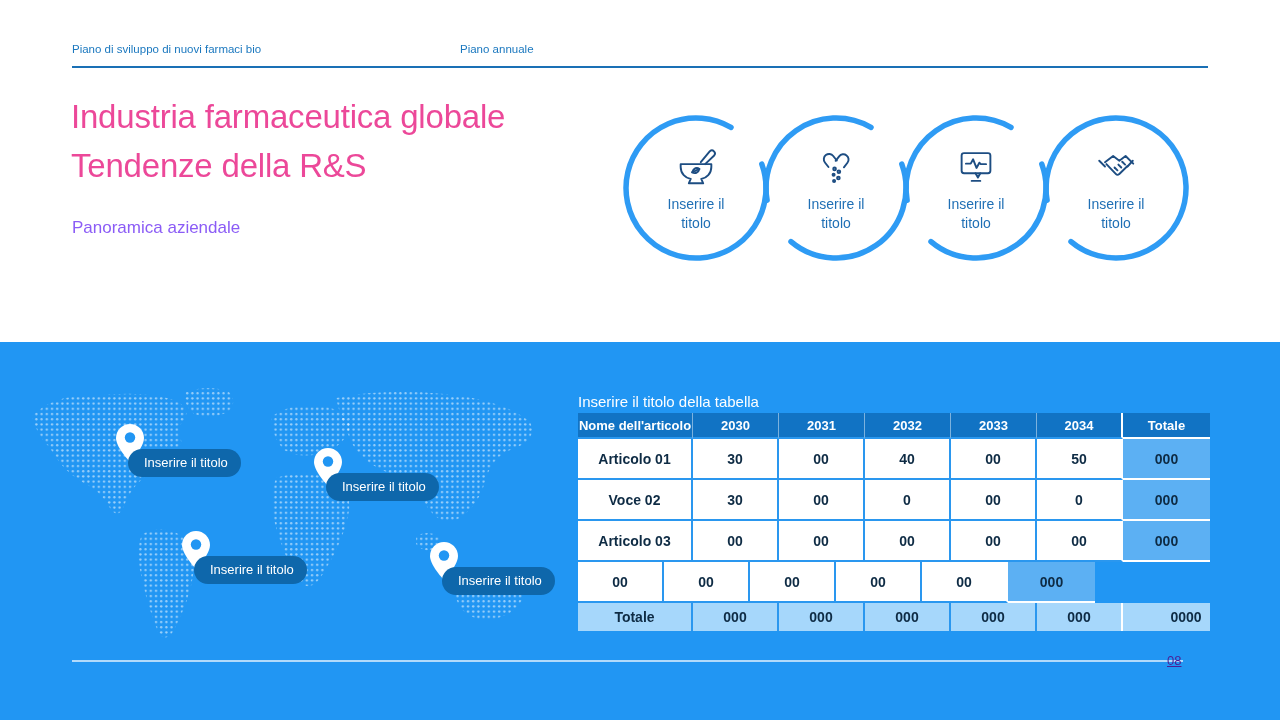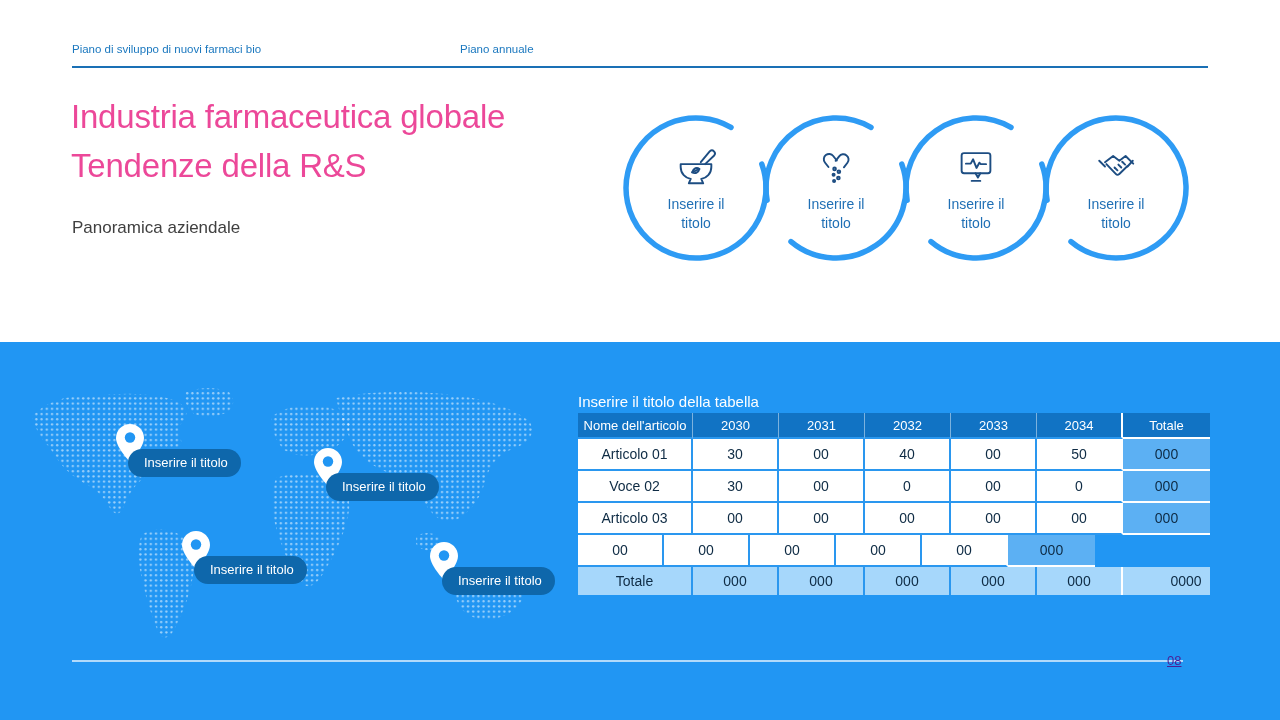--- a/index.html
+++ b/index.html
@@ -7,21 +7,21 @@
   body { font-family:"Liberation Sans", sans-serif; overflow:hidden; }
   .slide { position:relative; width:1280px; height:720px; background:#ffffff; overflow:hidden; }
 
   
   .hdr-left  { position:absolute; left:72px;  top:43px; font-size:11.5px; color:#1b78bf; }
   .hdr-right { position:absolute; left:460px; top:43px; font-size:11.5px; color:#1b78bf; }
   .hdr-line  { position:absolute; left:72px; top:66px; width:1136px; height:2px; background:#1a70b5; }
 
   .title { position:absolute; left:71px; top:92px; font-size:33px; line-height:49px;
            font-weight:400; color:#ec4899; letter-spacing:-0.2px; }
-  .subtitle { position:absolute; left:72px; top:218px; font-size:17px; color:#404040; }
+  .subtitle { position:absolute; left:72px; top:218px; font-size:17px; color:#8b5cf6; }
 
   .chain-svg { position:absolute; left:616px; top:113px; width:580px; height:150px; }
   .circle-item { position:absolute; top:118px; width:140px; height:140px;
                  display:flex; flex-direction:column; align-items:center; justify-content:center; }
   .circle-item .ci-icon { width:46px; height:46px; margin-bottom:5px; }
   .circle-item .ci-label { width:76px; text-align:center; font-size:14px; line-height:19px; color:#1f6fb5; }
 
   
   .bottom { position:absolute; left:0; top:342px; width:1280px; height:378px; background:#2196f3; }
   .map-svg { position:absolute; left:24px; top:44px; width:520px; height:268px; }
@@ -31,30 +31,30 @@
   .pin .pin-label { position:absolute; left:13px; top:26px; background:#0e67ab; color:#ffffff;
                     font-size:13px; line-height:17px; padding:5px 13px 6px 16px;
                     border-radius:15px; white-space:nowrap; }
 
   
   .table-wrap { position:absolute; left:578px; top:51px; width:632px; }
   .table-title { font-size:15px; color:#fdfeff; margin-bottom:3px; }
   .trow { display:flex; }
   .t-cell { display:flex; align-items:center; justify-content:center;
             border-right:2px solid #2a97ef; border-bottom:2px solid #2a97ef;
-            background:#ffffff; color:#0e2b44; font-size:14px; }
+            background:#ffffff; color:#0e2b44; font-size:14px;font-weight:bold; }
   .c-name { width:115px; }
   .c-val  { width:86px; }
   .c-total{ width:87px; border-right:none; background:#5cb0f3; border-bottom:2px solid #ffffff; }
   .sep-white { border-right:2px solid #ffffff; }
   .thead .t-cell { height:26px; background:#1173c4; color:#ffffff; font-size:13px;
                    border-right:1px solid rgba(255,255,255,0.45); border-bottom:2px solid #2a97ef; }
   .thead .c-total { background:#1173c4; border-right:none; border-bottom:2px solid #ffffff; }
   .thead .sep-white { border-right:2px solid #ffffff; }
-  .tbody .t-cell { height:32px; }
+  .tbody .t-cell { height:41px; }
   .total-row .t-cell { height:28px; background:#a6d7fb; border-bottom:none; }
   .total-row .c-total { background:#a6d7fb; border-bottom:none;padding-left:39px; }
 
   .footer-line { position:absolute; left:72px; top:318px; width:1111px; height:2px;
                  background:rgba(255,255,255,0.65); }
   .page-number { position:absolute; left:1167px; top:311px; font-size:13px; color:#4c1d95;text-decoration:underline; }
 </style>
 </head>
 <body>
 

